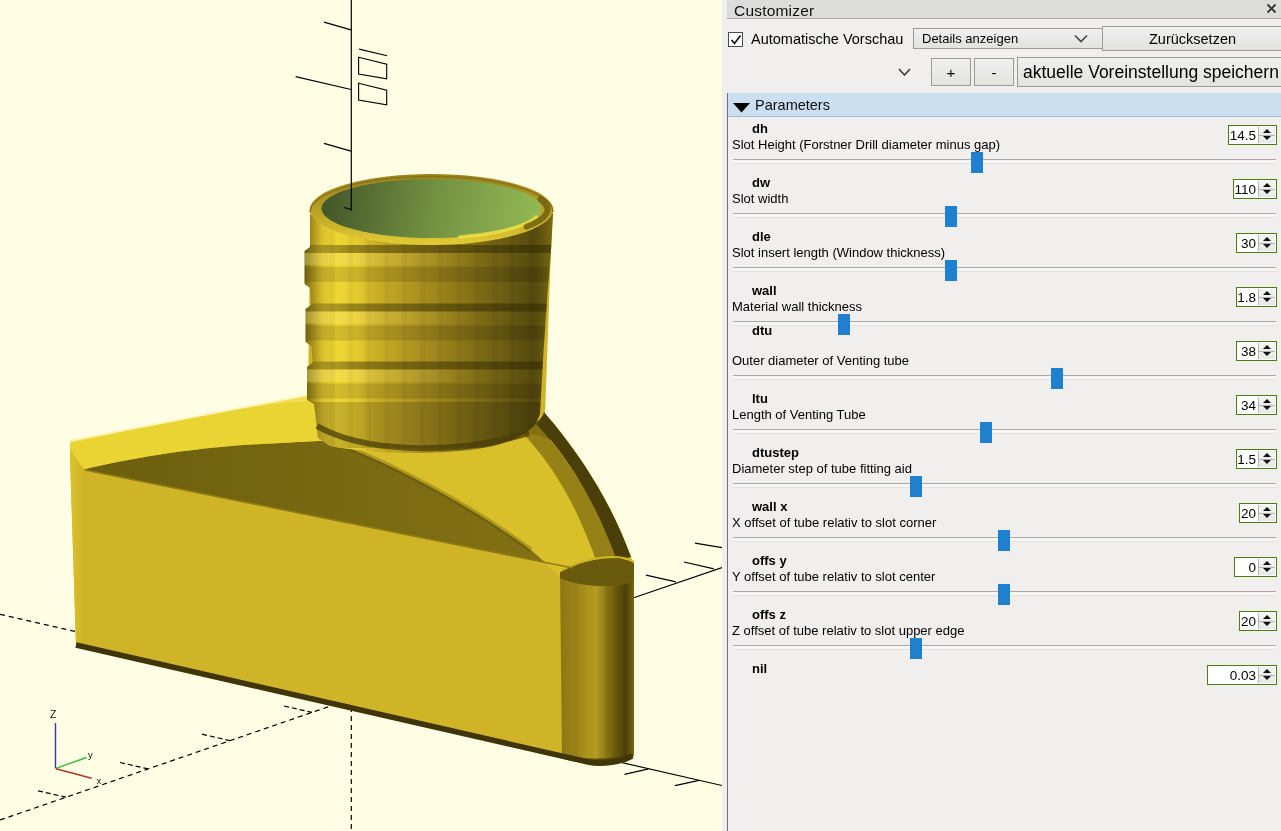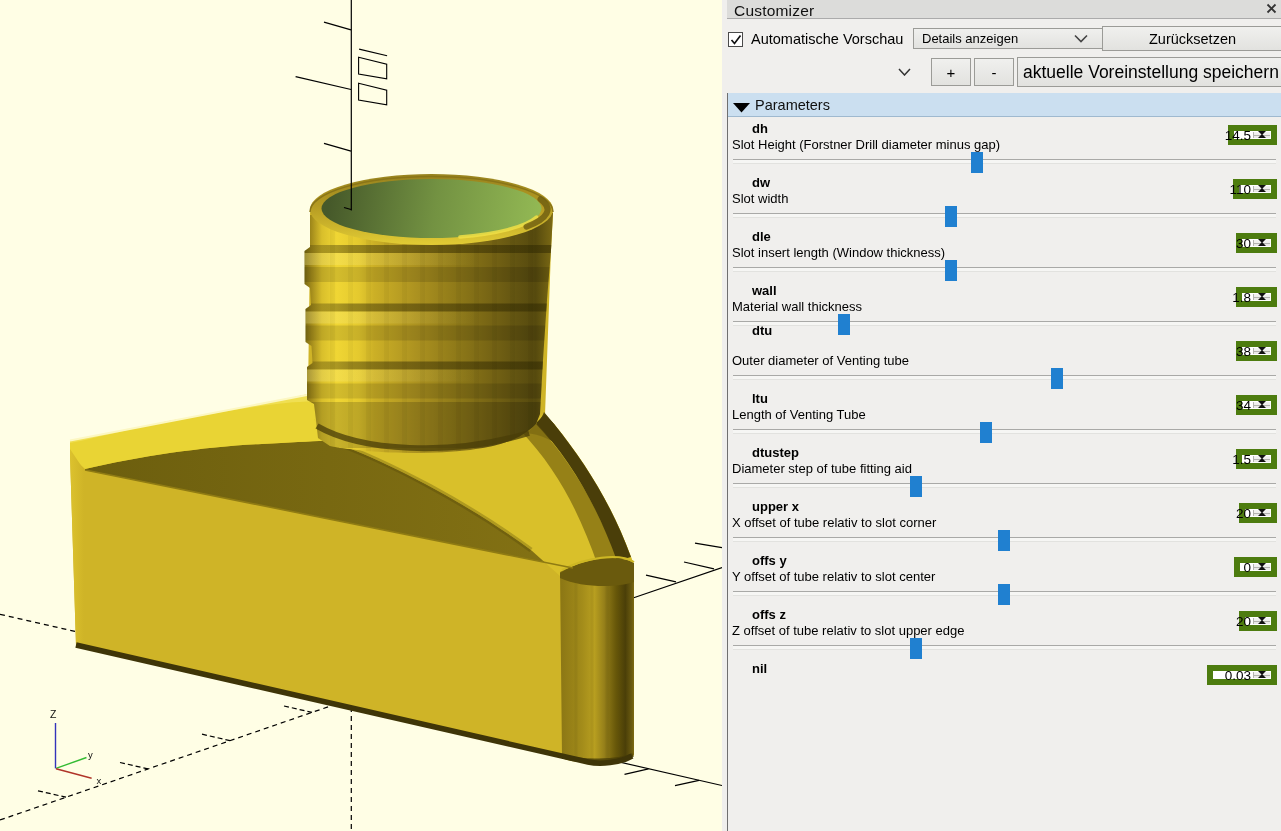--- a/index.html
+++ b/index.html
@@ -1,21 +1,21 @@
 <!DOCTYPE html>
 <html><head><meta charset="utf-8">
 <style>
 html,body{margin:0;padding:0;width:1281px;height:831px;overflow:hidden;
 font-family:"Liberation Sans",sans-serif;}
 #view{position:absolute;left:0;top:0;width:722px;height:831px;background:#fffee5;}
 #panel{position:absolute;left:722px;top:0;width:559px;height:831px;background:#f0efed;}
 .abs{position:absolute;}
 .btn{position:absolute;background:linear-gradient(#f0f0ee,#e2e2df);border:1px solid #9b9b97;
 display:flex;align-items:center;justify-content:center;color:#000;}
-.spin{position:absolute;border:6px solid #4d7c0f;background:#fff;box-sizing:border-box;}
+.spin{position:absolute;border:1px solid #4d7c0f;background:#fff;box-sizing:border-box;}
 .spin .val{position:absolute;right:20px;top:0;bottom:0;display:flex;align-items:center;font-size:13.5px;color:#000;}
 .spin .btns{position:absolute;right:1px;top:1px;bottom:1px;width:16px;background:linear-gradient(#f4f4f2,#e8e8e5);border-left:1px solid #b4b4b0;}
 .spin .bsep{position:absolute;right:1px;top:50%;width:16px;height:1px;background:#b4b4b0;}
 .tri-u{position:absolute;width:0;height:0;border-left:4px solid transparent;border-right:4px solid transparent;border-bottom:4.5px solid #111;}
 .tri-d{position:absolute;width:0;height:0;border-left:4px solid transparent;border-right:4px solid transparent;border-top:4.5px solid #111;}
 .groove{position:absolute;left:11px;width:543px;height:3px;background:#f6f6f4;
 border-top:1px solid #a9a9a7;border-bottom:1px solid #e2e2df;}
 .handle{position:absolute;width:12px;height:21px;background:#2080d0;}
 .pname{position:absolute;left:10px;font-size:13px;font-weight:bold;color:#000;white-space:pre;margin-left:20px;}
 .pdesc{position:absolute;left:10px;font-size:13px;color:#000;white-space:pre;}
@@ -290,21 +290,21 @@
 <div class="pdesc" style="top:461px;">Diameter step of tube fitting aid</div>
 <div class="spin" style="left:514px;top:449px;width:41px;height:20px;">
       <div class="val">1.5</div>
       <div class="btns"></div>
       <div class="bsep"></div>
       <div class="tri-u" style="right:5px;top:3px;"></div>
       <div class="tri-d" style="right:5px;bottom:4px;"></div>
     </div>
 <div class="groove" style="top:483px;"></div>
 <div class="handle" style="left:187.5px;top:475.5px;"></div>
-<div class="pname" style="top:499px;">upper x</div>
+<div class="pname" style="top:499px;">wall x</div>
 <div class="pdesc" style="top:515px;">X offset of tube relativ to slot corner</div>
 <div class="spin" style="left:517px;top:503px;width:38px;height:20px;">
       <div class="val">20</div>
       <div class="btns"></div>
       <div class="bsep"></div>
       <div class="tri-u" style="right:5px;top:3px;"></div>
       <div class="tri-d" style="right:5px;bottom:4px;"></div>
     </div>
 <div class="groove" style="top:537px;"></div>
 <div class="handle" style="left:276.0px;top:529.5px;"></div>

